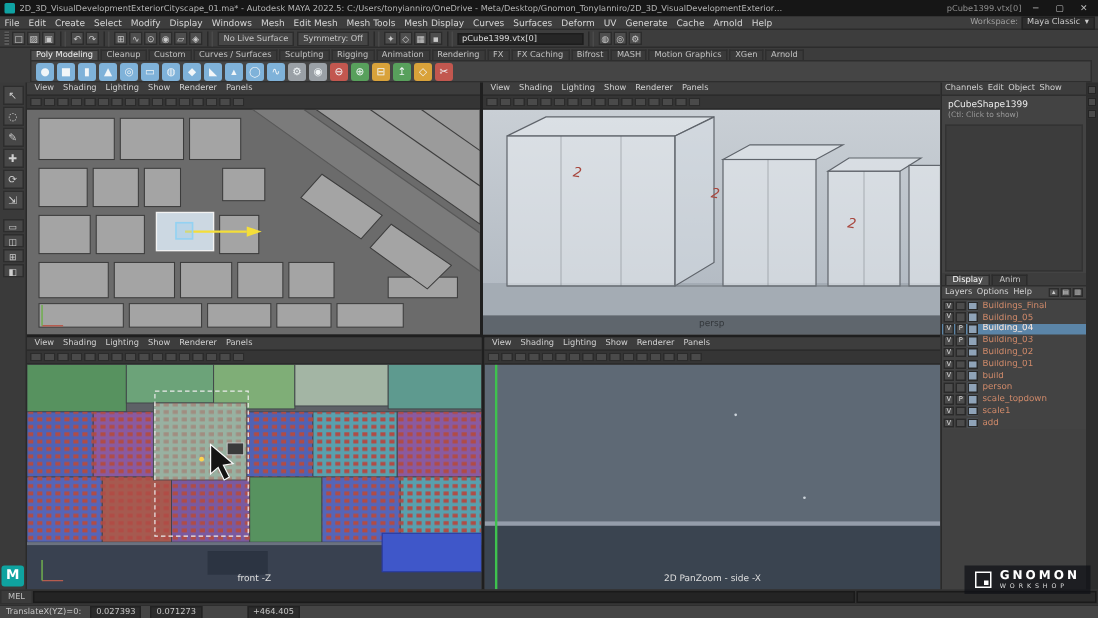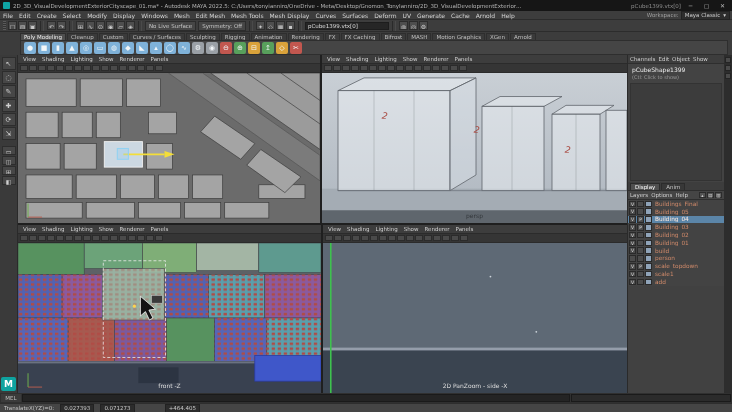--- a/index.html
+++ b/index.html
@@ -647,14 +647,21 @@
     <span class="cmdecho"></span>
   </div>
 
   <div class="helpline">
     <span>TranslateX(YZ)=0:</span>
     <span class="hval">0.027393</span>
     <span class="hval">0.071273</span>
     <span class="hval right">+464.405</span>
   </div>
 
+  <div class="watermark">
+    <span class="gmark"></span>
+    <span class="gtxt">
+      <span class="g1">GNOMON</span>
+      <span class="g2">WORKSHOP</span>
+    </span>
+  </div>
 
 </div>
 
 </body></html>

